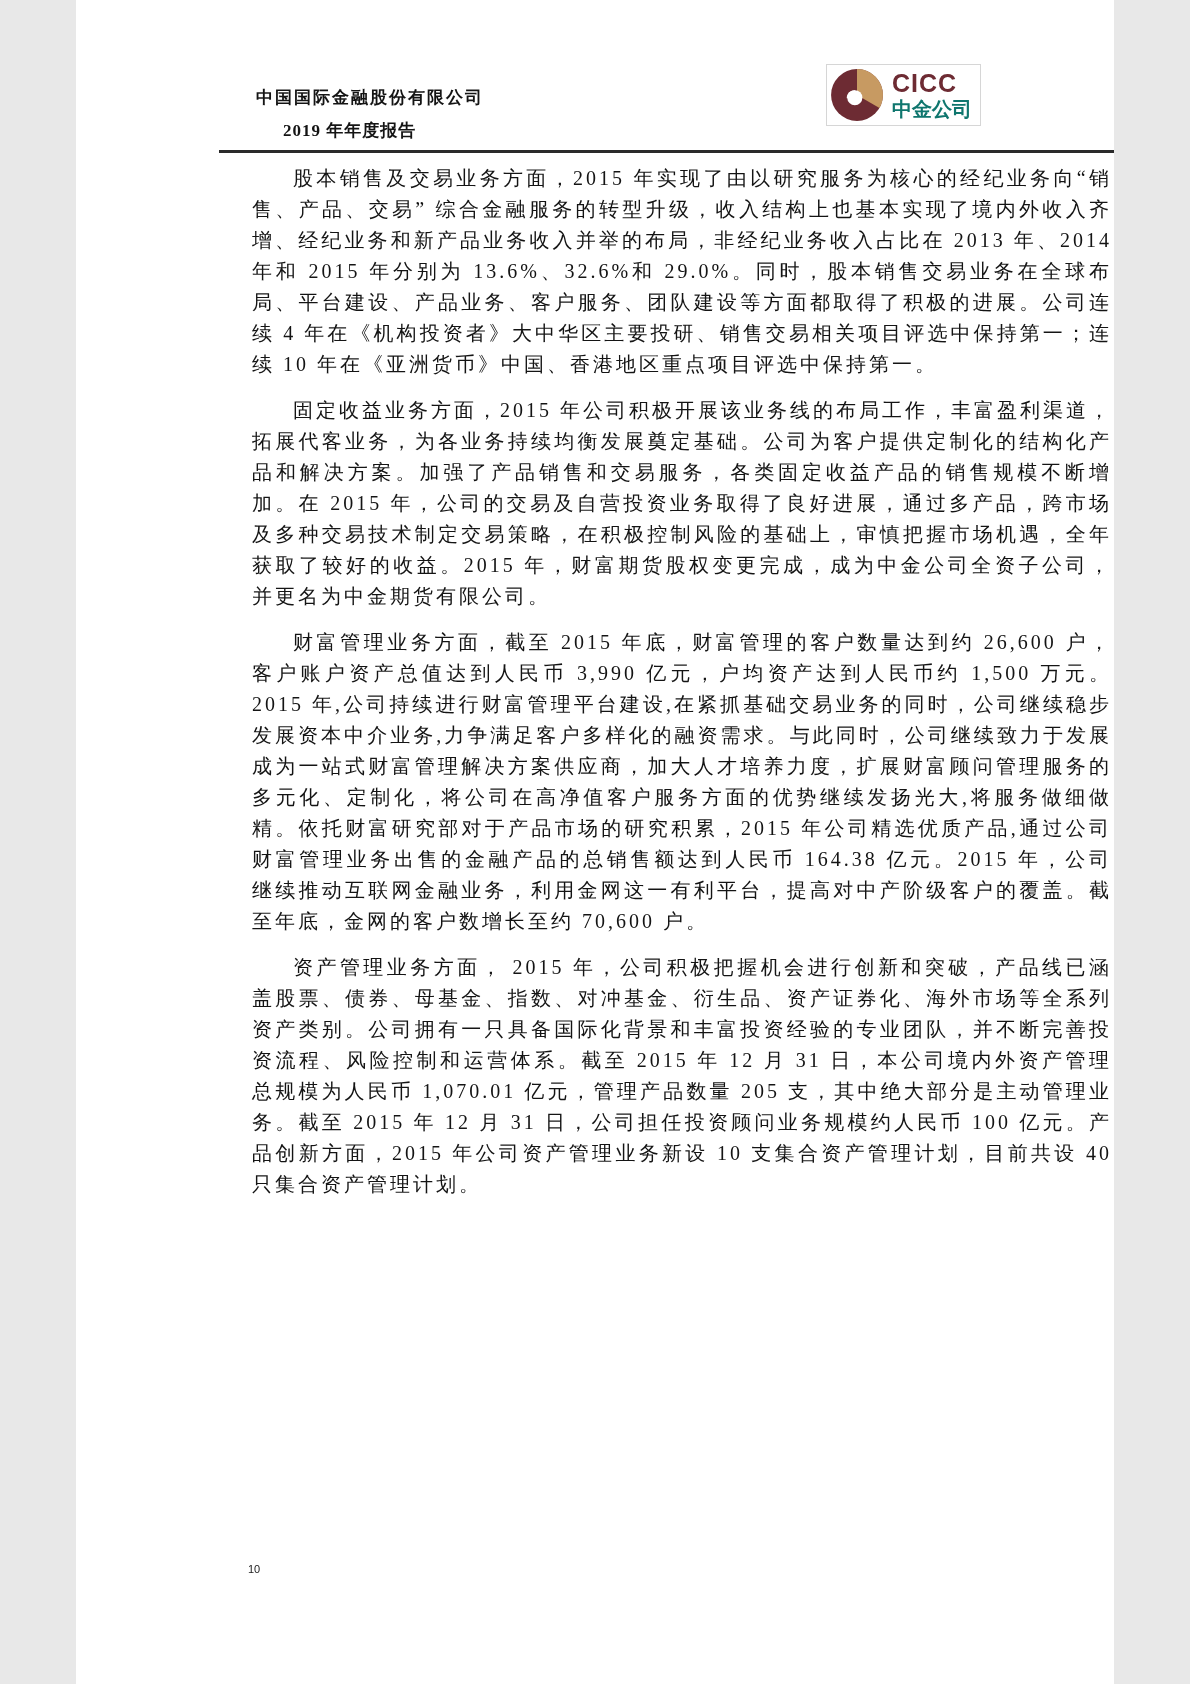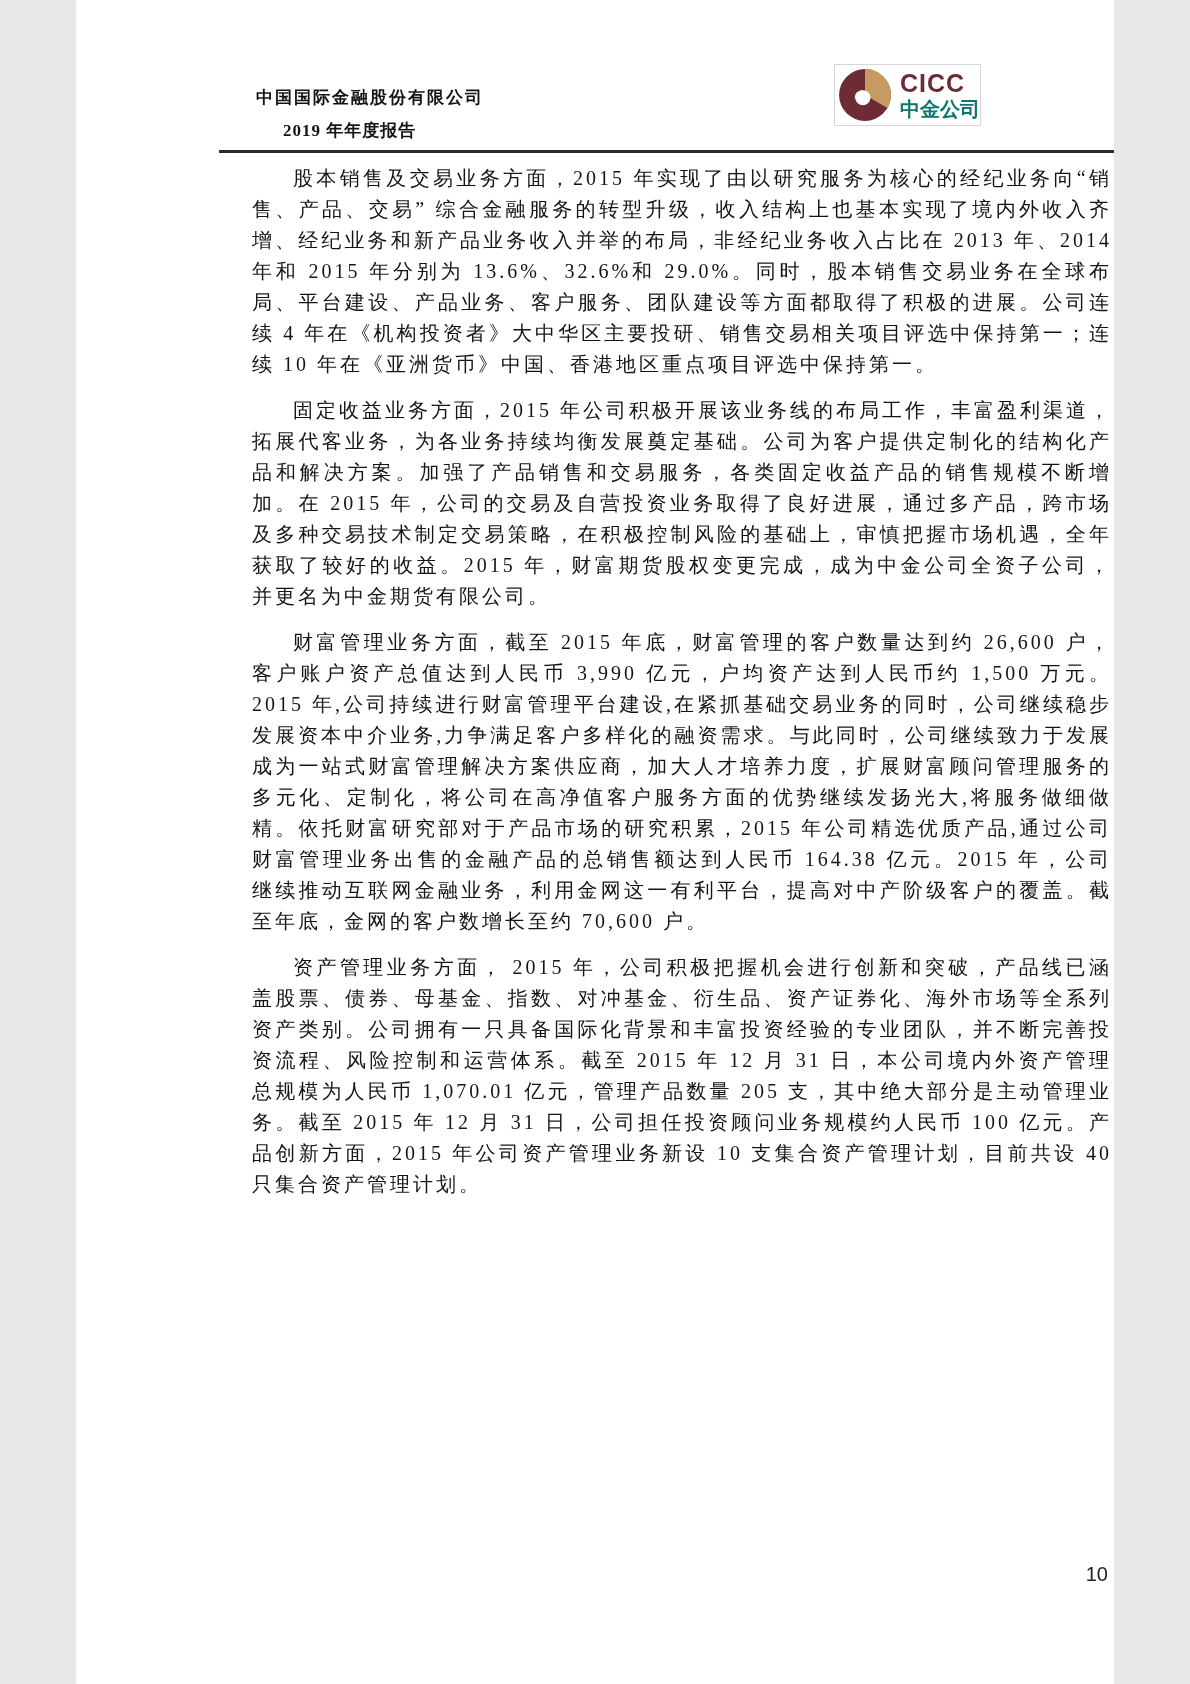--- a/index.html
+++ b/index.html
@@ -43,21 +43,21 @@
   }
   .logo-box {
     position: absolute;
     right: 133px;
     top: 64px;
     display: flex;
     align-items: center;
     gap: 8px;
     border: 1px solid #d6d6d6;
     background: #ffffff;
-    padding: 3px 0 3px 3px;
+    padding: 3px 8px 3px 3px;
   }
   .logo-mark { width: 54px; height: 54px; display: block; }
   .logo-text { display: flex; flex-direction: column; line-height: 1; }
   .logo-latin {
     font-family: "Liberation Sans", sans-serif;
     font-weight: bold;
     font-size: 25px;
     letter-spacing: 1px;
   }
   .logo-chinese {
@@ -83,23 +83,23 @@
     margin: 0 0 15px 0;
     text-indent: 41px;
   }
 
   
   .page-number {
     position: absolute;
     left: 172px;
     top: 1563px;
     width: 860px;
-    text-align: right;
+    text-align: left;
     font-family: "Liberation Sans", sans-serif;
-    font-size: 20px;
+    font-size: 11px;
     color: #222;
   }
 </style>
 </head>
 <body>
 
 <div class="page">
 
   <div class="company-name">中国国际金融股份有限公司</div>
 

